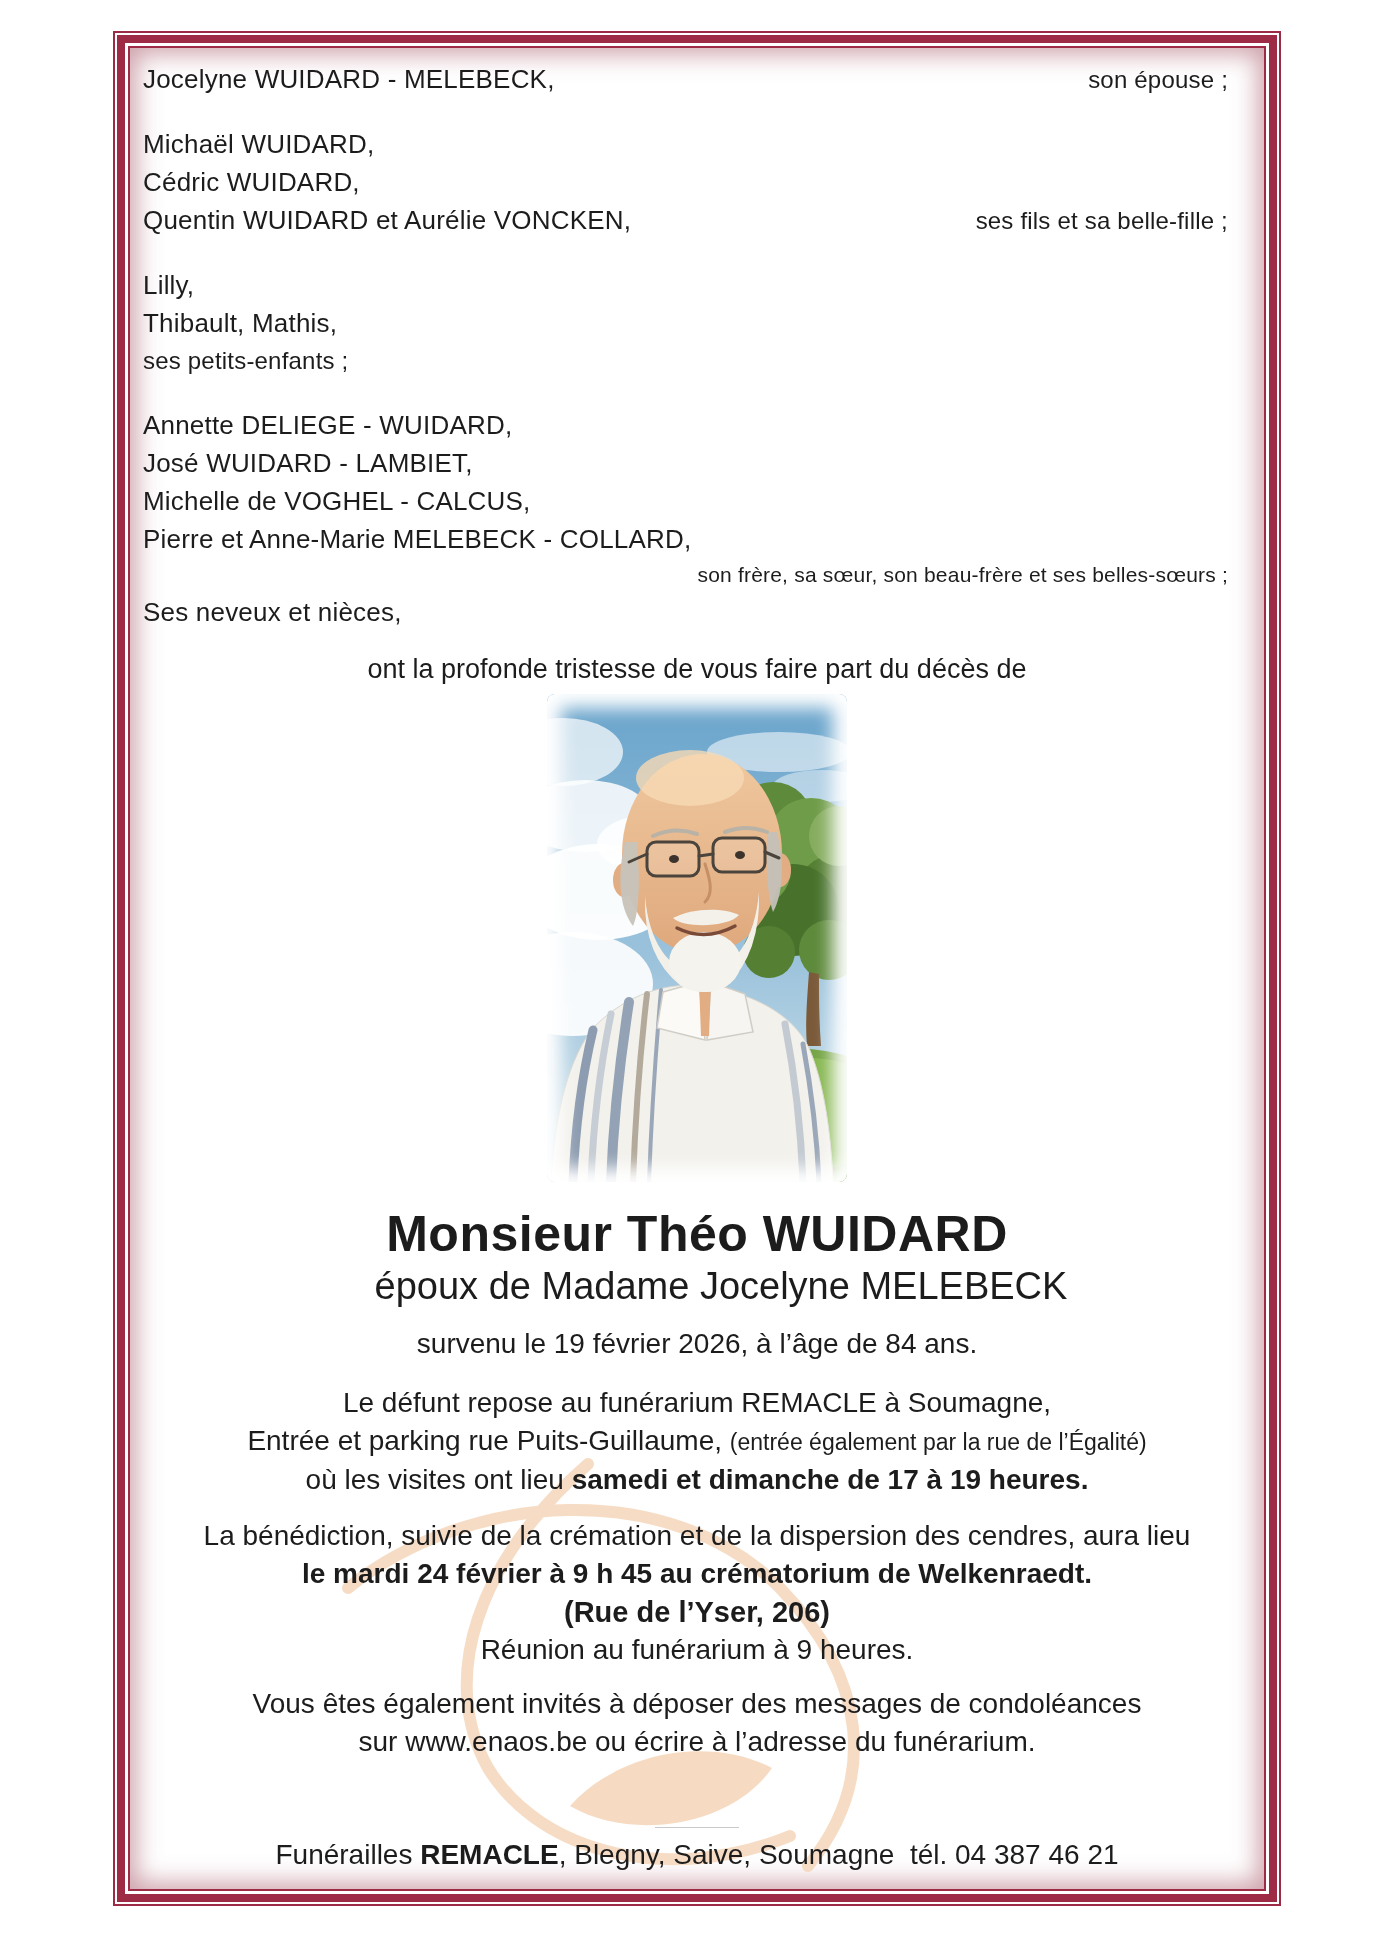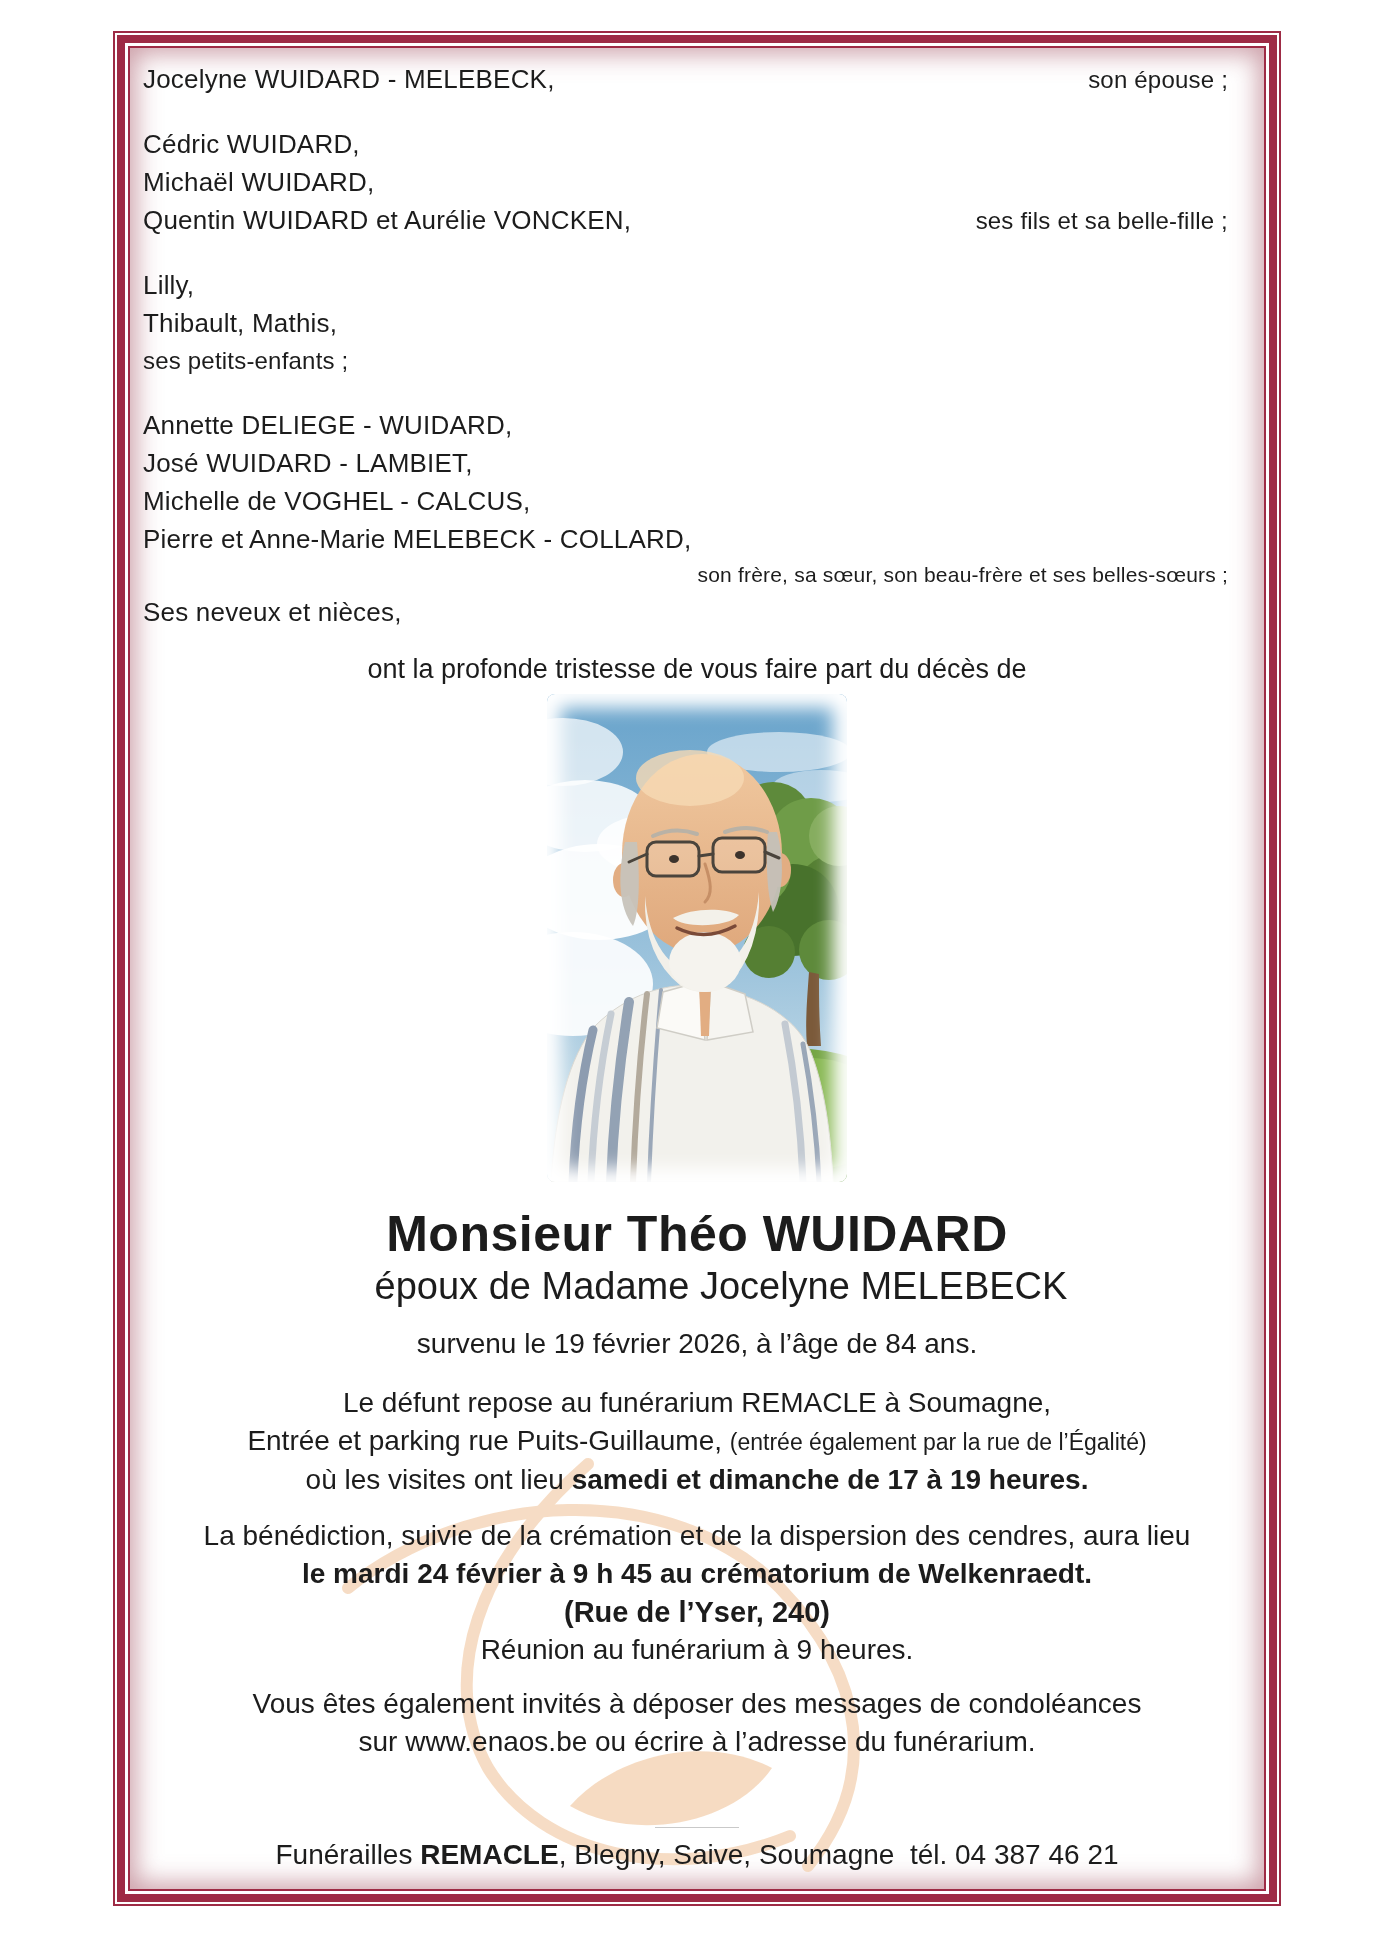--- a/index.html
+++ b/index.html
@@ -74,22 +74,22 @@
         <div class="names">
 
           <div class="group">
             <div class="row">
               <span>Jocelyne WUIDARD - MELEBECK,</span>
               <span class="relation">son épouse ;</span>
             </div>
           </div>
 
           <div class="group">
+            <div>Michaël WUIDARD,</div>
             <div>Cédric WUIDARD,</div>
-            <div>Michaël WUIDARD,</div>
             <div class="row">
               <span>Quentin WUIDARD et Aurélie VONCKEN,</span>
               <span class="relation">ses fils et sa belle-fille ;</span>
             </div>
           </div>
 
           <div class="group">
             <div>Lilly,</div>
             <div>Thibault, Mathis,</div>
             <div class="row">
@@ -210,21 +210,21 @@
 
         <div class="para visitation">
           <div>Le défunt repose au funérarium REMACLE à Soumagne,</div>
           <div><span>Entrée et parking rue Puits-Guillaume, </span><span class="small-inline">(entrée également par la rue de l’Égalité)</span></div>
           <div><span>où les visites ont lieu </span><span class="bold">samedi et dimanche de 17 à 19 heures.</span></div>
         </div>
 
         <div class="para ceremony">
           <div>La bénédiction, suivie de la crémation et de la dispersion des cendres, aura lieu</div>
           <div class="bold">le mardi 24 février à 9 h 45 au crématorium de Welkenraedt.</div>
-          <div class="bold addr">(Rue de l’Yser, 240)</div>
+          <div class="bold addr">(Rue de l’Yser, 206)</div>
           <div>Réunion au funérarium à 9 heures.</div>
         </div>
 
         <div class="para condolences">
           <div>Vous êtes également invités à déposer des messages de condoléances</div>
           <div>sur www.enaos.be ou écrire à l’adresse du funérarium.</div>
         </div>
 
         <div class="divider"></div>
         <div class="footer">

